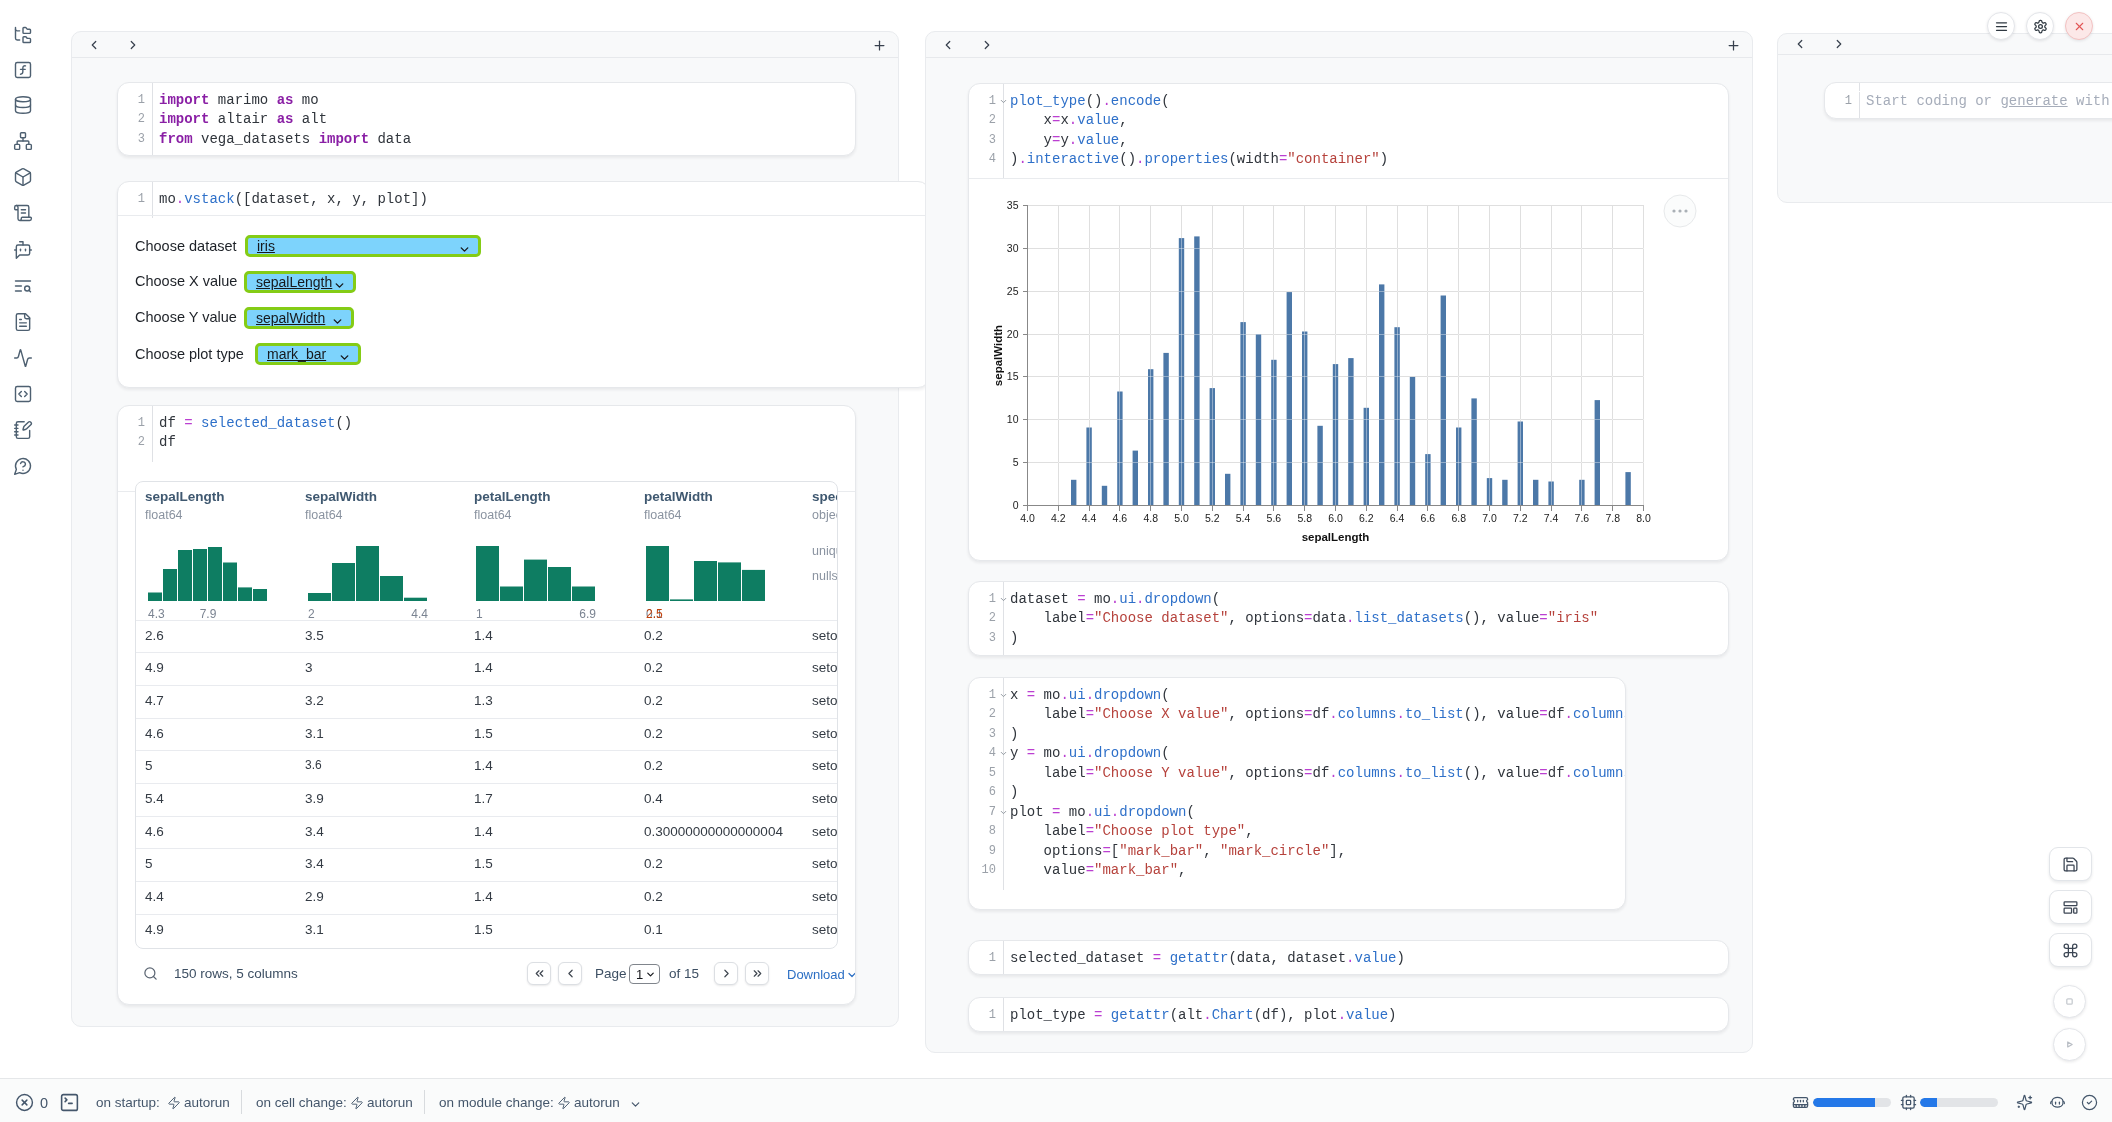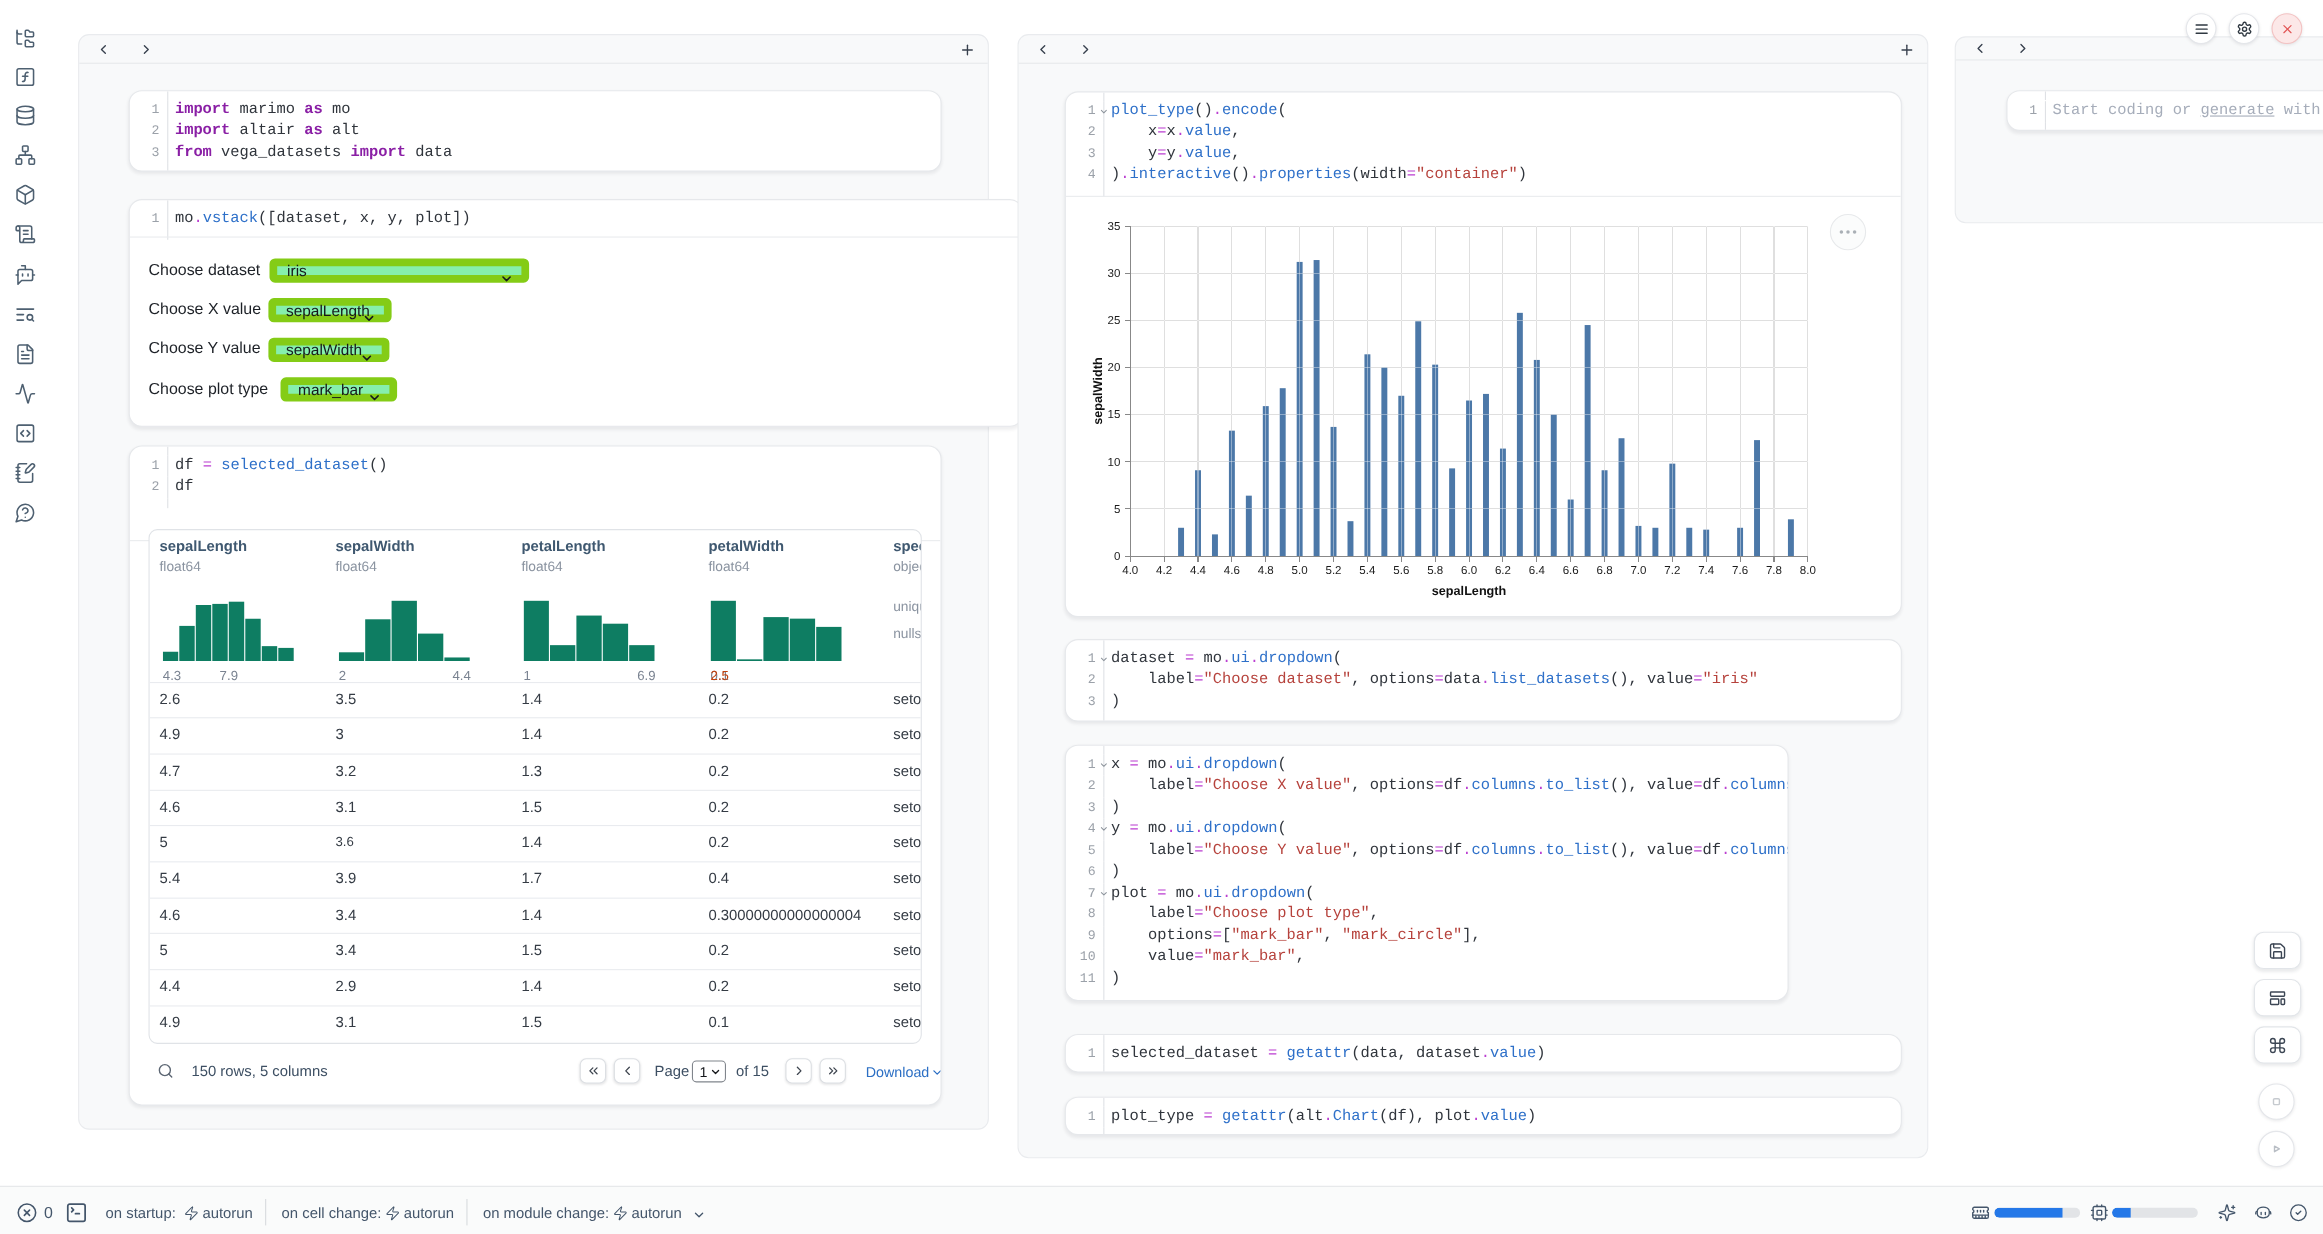--- a/index.html
+++ b/index.html
@@ -15,22 +15,22 @@
 .fold { position:absolute; left:30px; top:5px; }
 .codewrap::before { content:""; position:absolute; left:34px; top:0; height:8px; width:1px; background:#dfe1e5; }
 .codewrap::after { content:""; position:absolute; left:34px; bottom:-9px; height:9px; width:1px; background:#dfe1e5; }
 .fold svg, .abs svg { display:block; }
 .k { color:#8a1fa5; font-weight:bold; }
 .o { color:#bb3fd1; }
 .f { color:#2e70c9; }
 .s { color:#b6423c; }
 .n { color:#1f7a3c; }
 .divider { position:absolute; left:0; right:0; height:1px; background:#e9ebee; }
-.selbox { position:absolute; height:22px; background:#86efac; border:7px solid #84cc16; border-radius:5px;
-  font-size:14px; color:#16181c; padding-left:9px; display:flex; align-items:center; }
+.selbox { position:absolute; height:22px; background:#7dd3fc; border:3px solid #84cc16; border-radius:5px;
+  font-size:14px; color:#16181c; padding-left:9px; display:flex; align-items:center;text-decoration:underline; }
 .selbox .chev { position:absolute; right:7px; top:5px; }
 .uilabel { position:absolute; font-size:14.5px; color:#1d2127; }
 .btn24 { position:absolute; width:24px; height:23px; background:#fff; border:1px solid #dcdfe3; border-radius:6px;
   box-shadow:0 1px 2px rgba(25,30,40,0.1); display:flex; align-items:center; justify-content:center; }
 .hbtn { position:absolute; width:43px; height:34px; background:#fff; border:1px solid #e2e5e9; border-radius:9px;
   box-shadow:0 2px 3px rgba(25,30,40,0.09); display:flex; align-items:center; justify-content:center; }
 .cbtn { position:absolute; width:33px; height:33px; background:#fff; border:1px solid #e4e6ea; border-radius:50%;
   box-shadow:0 1px 3px rgba(25,30,40,0.10); display:flex; align-items:center; justify-content:center; }
 </style></head><body>
 <div class="abs" style="left:13px;top:25px">
@@ -575,21 +575,20 @@
               <path d="m6 9 6 6 6-6"></path>
             </svg></span><span class="ct">y <span class="o">=</span> mo<span class="o">.</span><span class="f">ui</span><span class="o">.</span><span class="f">dropdown</span>(</span></div>
         <div class="cl"><span class="ln">5</span><span class="ct">    label<span class="o">=</span><span class="s">"Choose Y value"</span>, options<span class="o">=</span>df<span class="o">.</span><span class="f">columns</span><span class="o">.</span><span class="f">to_list</span>(), value<span class="o">=</span>df<span class="o">.</span><span class="f">columns</span>[<span class="n">1</span>]</span></div>
         <div class="cl"><span class="ln">6</span><span class="ct">)</span></div>
         <div class="cl"><span class="ln">7</span><span class="fold"><svg width="9" height="9" viewBox="0 0 24 24" fill="none" stroke="#8d949c" stroke-width="2.5" stroke-linecap="round" stroke-linejoin="round">
               <path d="m6 9 6 6 6-6"></path>
             </svg></span><span class="ct">plot <span class="o">=</span> mo<span class="o">.</span><span class="f">ui</span><span class="o">.</span><span class="f">dropdown</span>(</span></div>
         <div class="cl"><span class="ln">8</span><span class="ct">    label<span class="o">=</span><span class="s">"Choose plot type"</span>,</span></div>
         <div class="cl"><span class="ln">9</span><span class="ct">    options<span class="o">=</span>[<span class="s">"mark_bar"</span>, <span class="s">"mark_circle"</span>],</span></div>
         <div class="cl"><span class="ln">10</span><span class="ct">    value<span class="o">=</span><span class="s">"mark_bar"</span>,</span></div>
-        <div class="cl"><span class="ln">11</span><span class="ct">)</span></div>
       </div>
     </div>
     <div class="cell" style="left:42px;top:908px;width:761px;height:35px">
       <div class="codewrap" style="padding-top:7.5px">
         <div class="cl"><span class="ln">1</span><span class="ct">selected_dataset <span class="o">=</span> <span class="f">getattr</span>(data, dataset<span class="o">.</span><span class="f">value</span>)</span></div>
       </div>
     </div>
     <div class="cell" style="left:42px;top:965px;width:761px;height:35px">
       <div class="codewrap" style="padding-top:7.5px">
         <div class="cl"><span class="ln">1</span><span class="ct">plot_type <span class="o">=</span> <span class="f">getattr</span>(alt<span class="o">.</span><span class="f">Chart</span>(df), plot<span class="o">.</span><span class="f">value</span>)</span></div>

